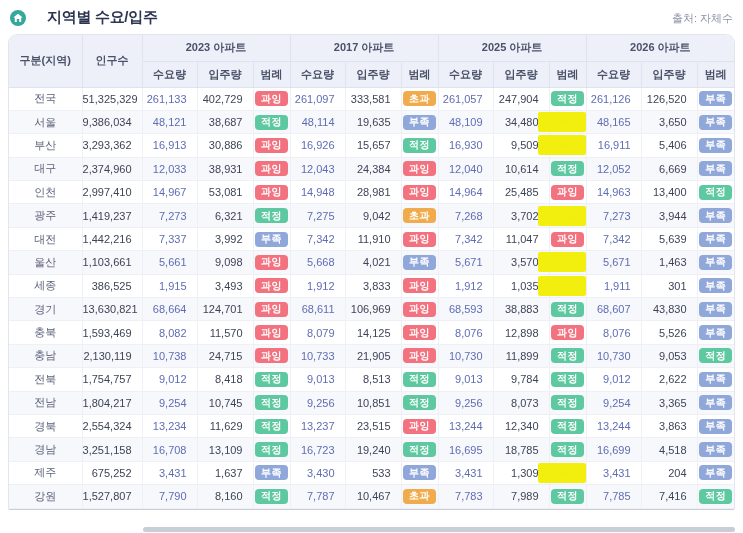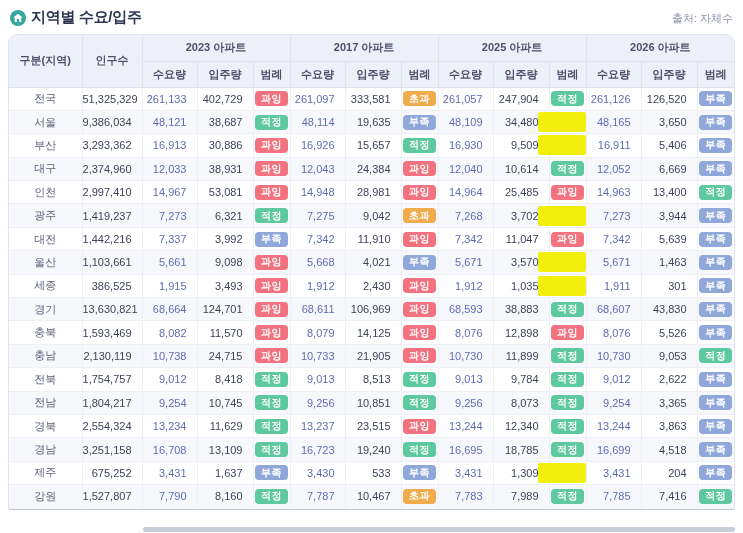--- a/index.html
+++ b/index.html
@@ -3,21 +3,21 @@
 <meta charset="utf-8">
 <style>
   * { margin: 0; padding: 0; box-sizing: border-box; }
   html, body { width: 743px; height: 533px; overflow: hidden; background: #fff;
     font-family: "Liberation Sans", "DejaVu Sans", sans-serif; }
   body { position: relative; }
 
   
   .page-head { display: flex; align-items: center; justify-content: space-between;
     padding: 8px 10px 7px 10px; }
-  .title-wrap { display: flex; align-items: center; gap: 5px; text-align: right; }
+  .title-wrap { display: flex; align-items: center; gap: 21px; text-align: right; }
   .title-wrap .ticon { width: 16px; height: 16px; display: block; }
   .page-title { font-size: 15px; font-weight: bold; color: #2b3550; letter-spacing: -0.3px; }
   .source { font-size: 11px; color: #8e93ab; padding-top: 2px; }
 
   
   .table-wrap { margin: 0 8px; border: 1px solid #e2e5f0; border-bottom: 1px solid #c9cdd8;
     border-radius: 9px 9px 2px 2px; overflow: hidden; }
   table { width: 100%; border-collapse: collapse; table-layout: fixed; font-size: 11px; }
 
   thead th { background: #eef0f9; color: #4a5168; font-weight: bold; font-size: 11px;
@@ -230,21 +230,21 @@
           <td class="num">1,463</td>
           <td class="legend"><span class="badge" style="background: rgb(144, 167, 217);">부족</span></td>
         </tr>
         <tr>
           <td class="region">세종</td>
           <td class="num">386,525</td>
           <td class="num demand">1,915</td>
           <td class="num">3,493</td>
           <td class="legend"><span class="badge" style="background: rgb(242, 115, 127);">과잉</span></td>
           <td class="num demand">1,912</td>
-          <td class="num">2,430</td>
+          <td class="num">3,833</td>
           <td class="legend"><span class="badge" style="background: rgb(242, 115, 127);">과잉</span></td>
           <td class="num demand">1,912</td>
           <td class="num">1,035</td>
           <td class="legend"><span class="badge badge-hl">부족</span></td>
           <td class="num demand">1,911</td>
           <td class="num">301</td>
           <td class="legend"><span class="badge" style="background: rgb(144, 167, 217);">부족</span></td>
         </tr>
         <tr class="alt">
           <td class="region">경기</td>

